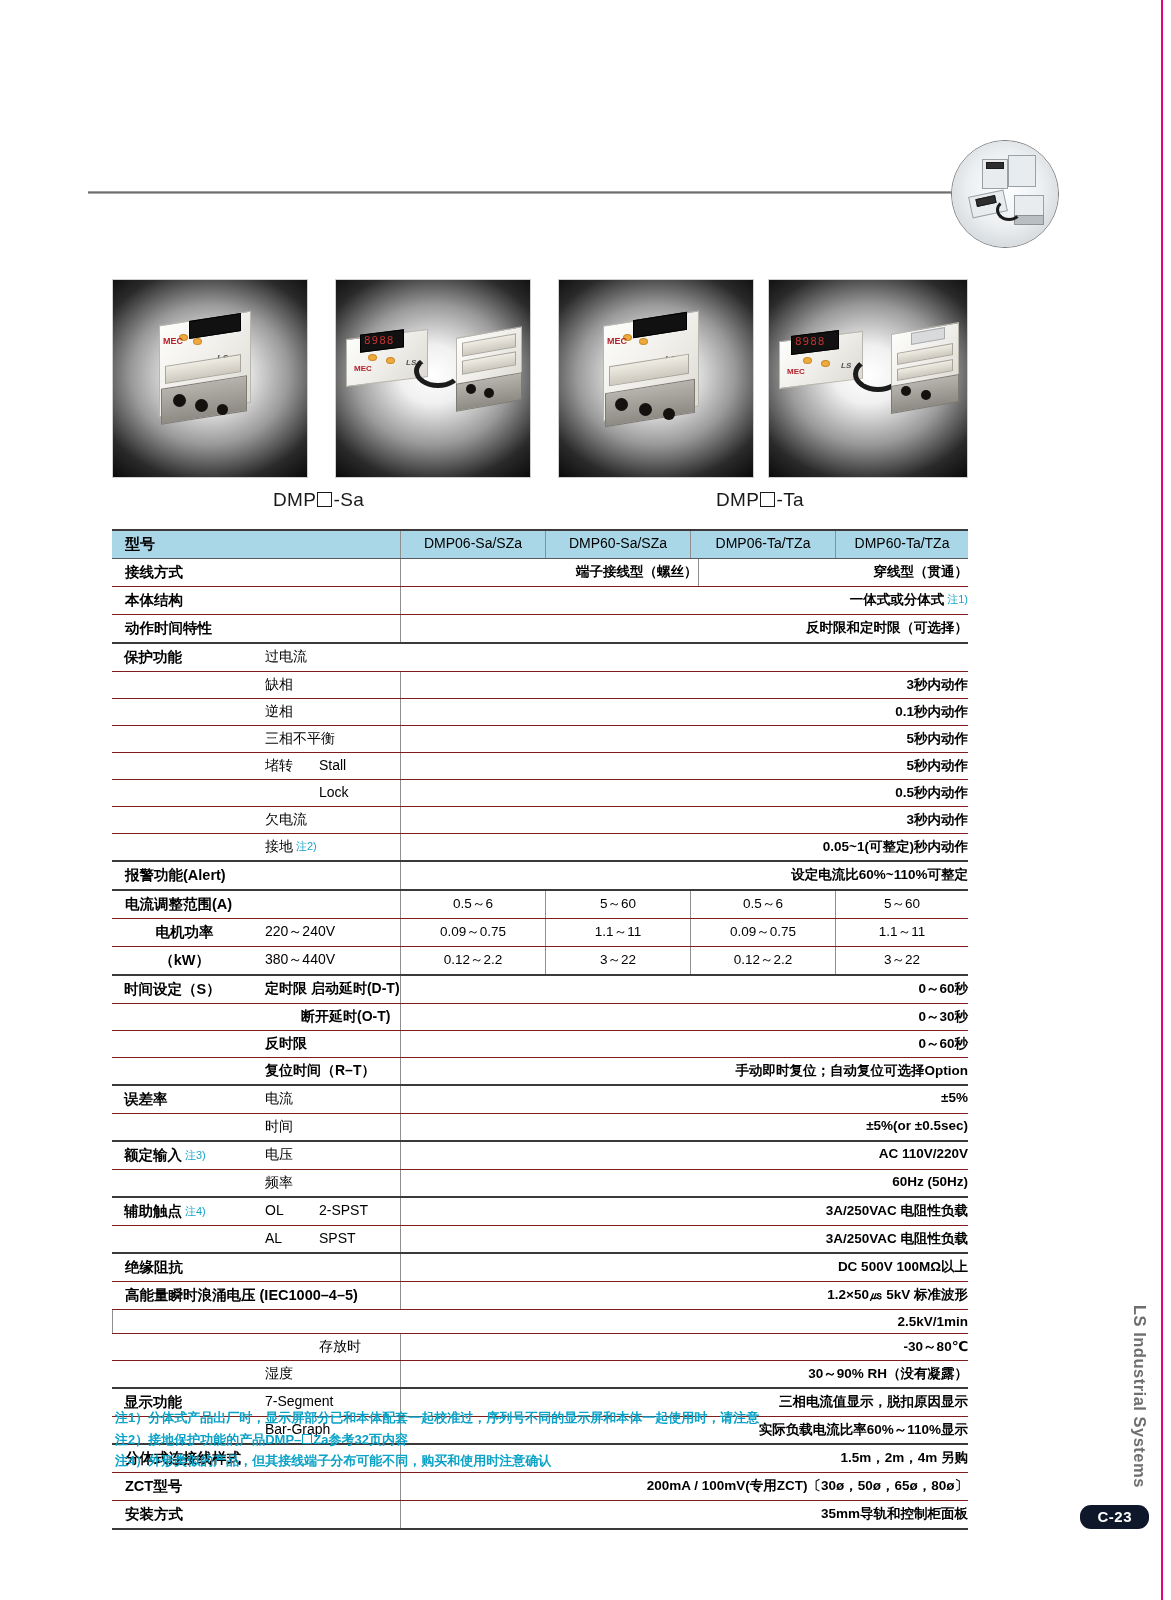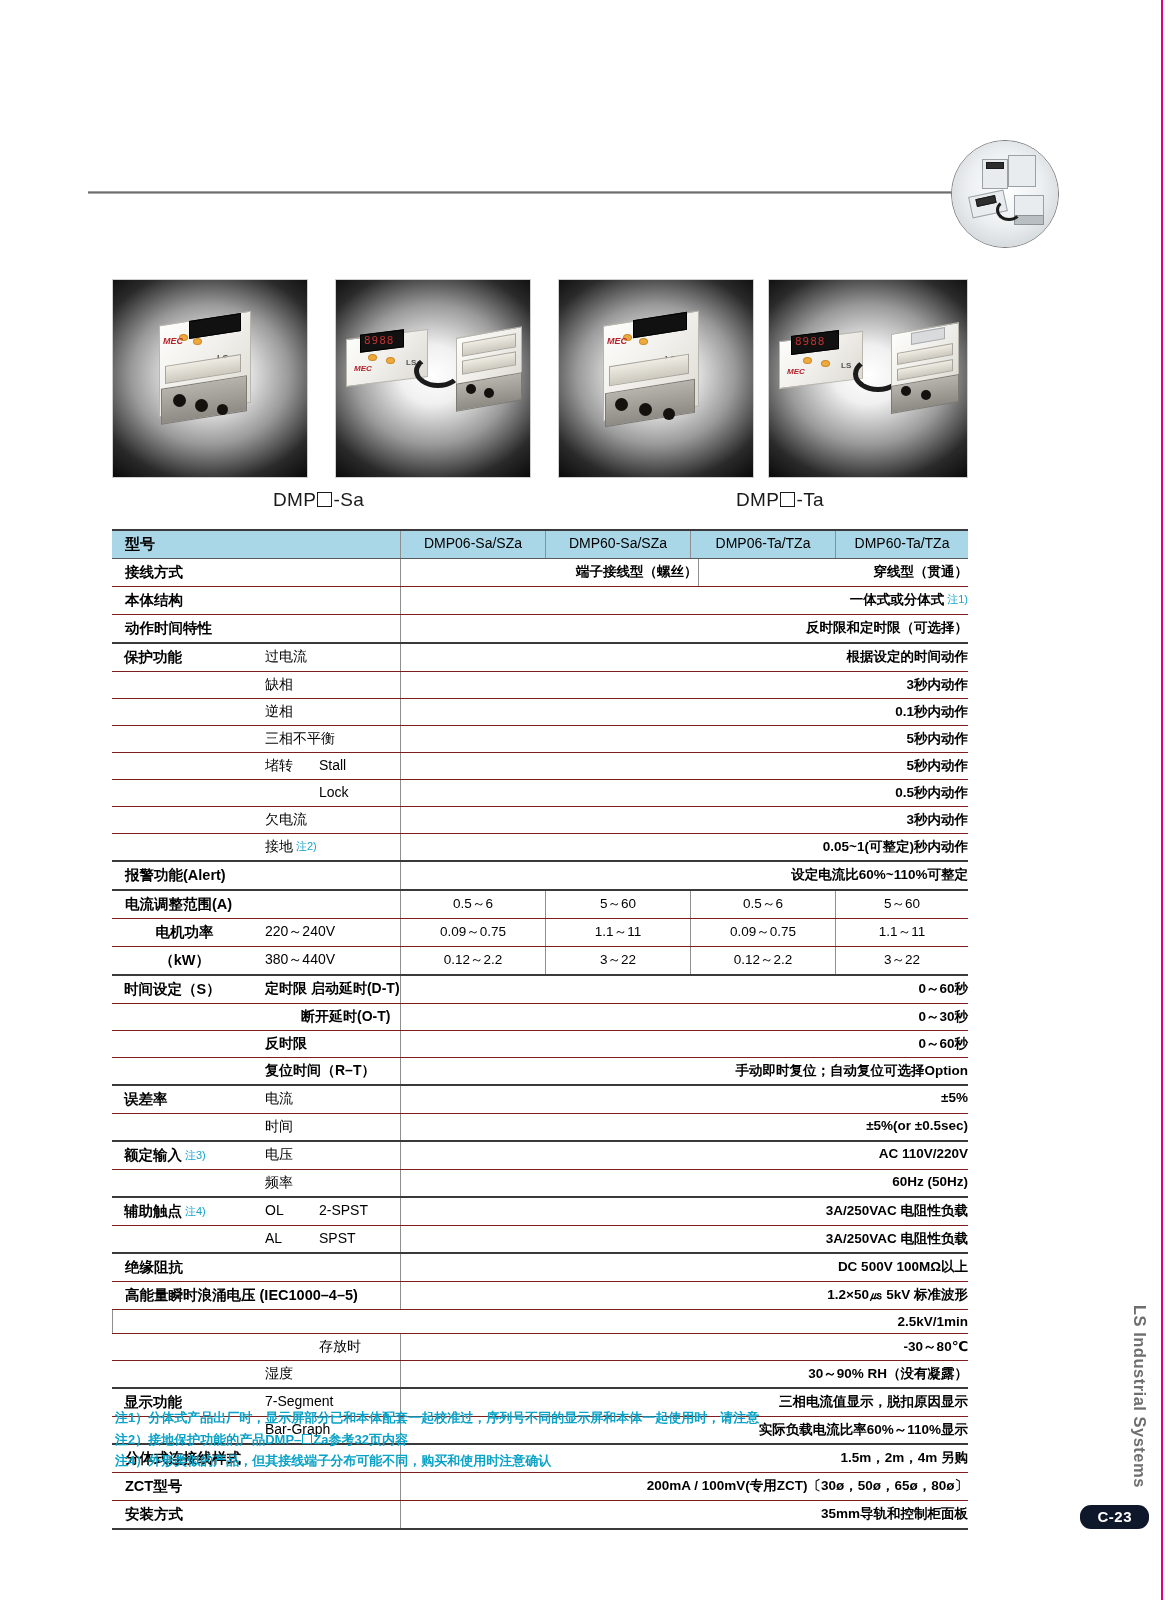--- a/index.html
+++ b/index.html
@@ -57,22 +57,22 @@
   }
   .r-digits{
     position:absolute; color:#b33; font-family:"DejaVu Sans Mono",monospace;
     letter-spacing:1px;
   }
   .r-knob{ position:absolute; background:#f0a93c; border-radius:50%; border:1px solid #c98a27; }
   .r-base{ position:absolute; background:linear-gradient(180deg,#b6b3ac,#8e8b85); border:1px solid #7d7a74; }
   .r-hole{ position:absolute; background:#15110e; border-radius:50%; }
   .r-term{ position:absolute; background:linear-gradient(180deg,#efece3,#cdc9bf); border:1px solid #a9a59c; }
   .r-cable{ position:absolute; border:5px solid #1b1b1b; border-top-color:transparent; border-right-color:transparent; border-radius:50%; }
-  .r-mec{ position:absolute; color:#b4222b; font-weight:bold; font-style:italic; }
-  .r-ls{ position:absolute; color:#555; font-weight:bold; }
+  .r-mec{ position:absolute; color:#b4222b; font-weight:bold; }
+  .r-ls{ position:absolute; color:#555; font-weight:bold; font-style:italic; }
 
   .caption{
     position:absolute; font-size:19px; color:#1a1a1a;
     font-family:"Liberation Sans",sans-serif; letter-spacing:.4px;
   }
   .cap-box{
     display:inline-block; width:15px; height:15px;
     border:1.6px solid #1a1a1a; vertical-align:-1px; margin:0 1px;
   }
 
@@ -216,21 +216,21 @@
       <div class="r-base" style="left:4px;top:56px;width:68px;height:28px;transform:skewY(-10deg);"></div>
       <div class="r-hole" style="left:14px;top:62px;width:10px;height:10px;"></div>
       <div class="r-hole" style="left:34px;top:66px;width:10px;height:10px;"></div>
     </div>
   </div>
 </div>
 
 <div class="caption" style="left:273px;top:489px;">
   <span>DMP</span><span class="cap-box"></span><span>-Sa</span>
 </div>
-<div class="caption" style="left:736px;top:489px;">
+<div class="caption" style="left:716px;top:489px;">
   <span>DMP</span><span class="cap-box"></span><span>-Ta</span>
 </div>
 
 <div class="tbl tbl-top">
 
   <div class="row hdr">
     <div class="c-lab-wide">型号</div>
     <div class="c-q vline">DMP06-Sa/SZa</div>
     <div class="c-q vline">DMP60-Sa/SZa</div>
     <div class="c-q vline">DMP06-Ta/TZa</div>
@@ -251,21 +251,20 @@
   </div>
 
   <div class="row thin-top">
     <div class="c-lab-wide">动作时间特性</div>
     <div class="c-val vline bold">反时限和定时限（可选择）</div>
   </div>
 
   <div class="row thick-top">
     <div class="c-lab1">保护功能</div>
     <div class="c-lab2">过电流</div>
-    <div class="c-val vline bold">根据设定的时间动作</div>
   </div>
   <div class="row thin-top">
     <div class="c-lab1"></div>
     <div class="c-lab2">缺相</div>
     <div class="c-val vline bold">3秒内动作</div>
   </div>
   <div class="row thin-top">
     <div class="c-lab1"></div>
     <div class="c-lab2">逆相</div>
     <div class="c-val vline bold">0.1秒内动作</div>

